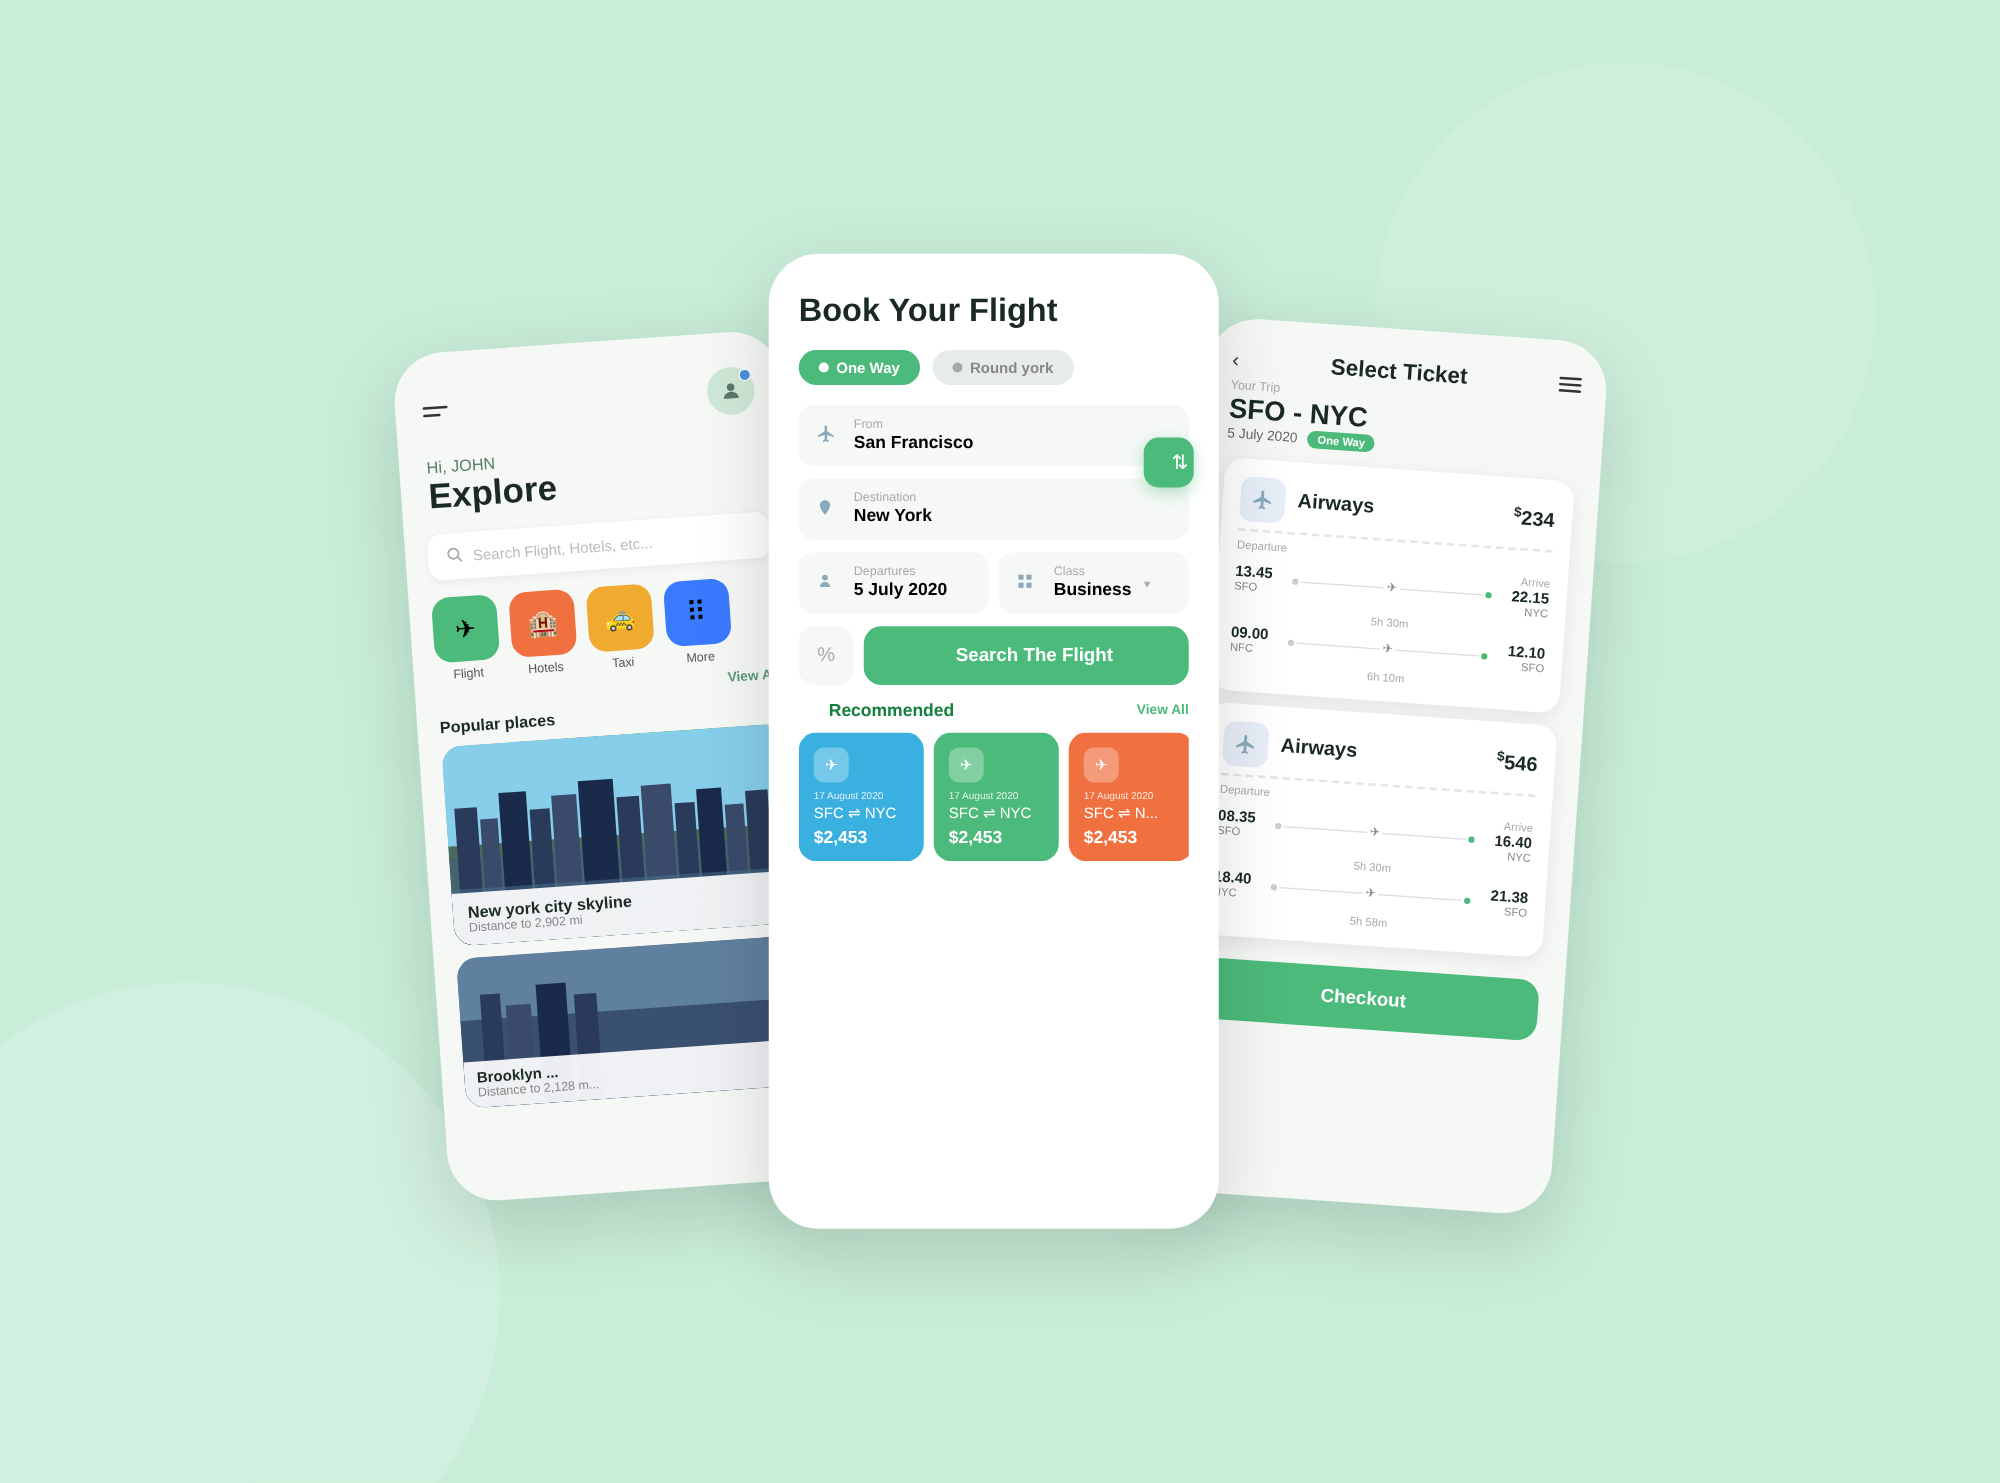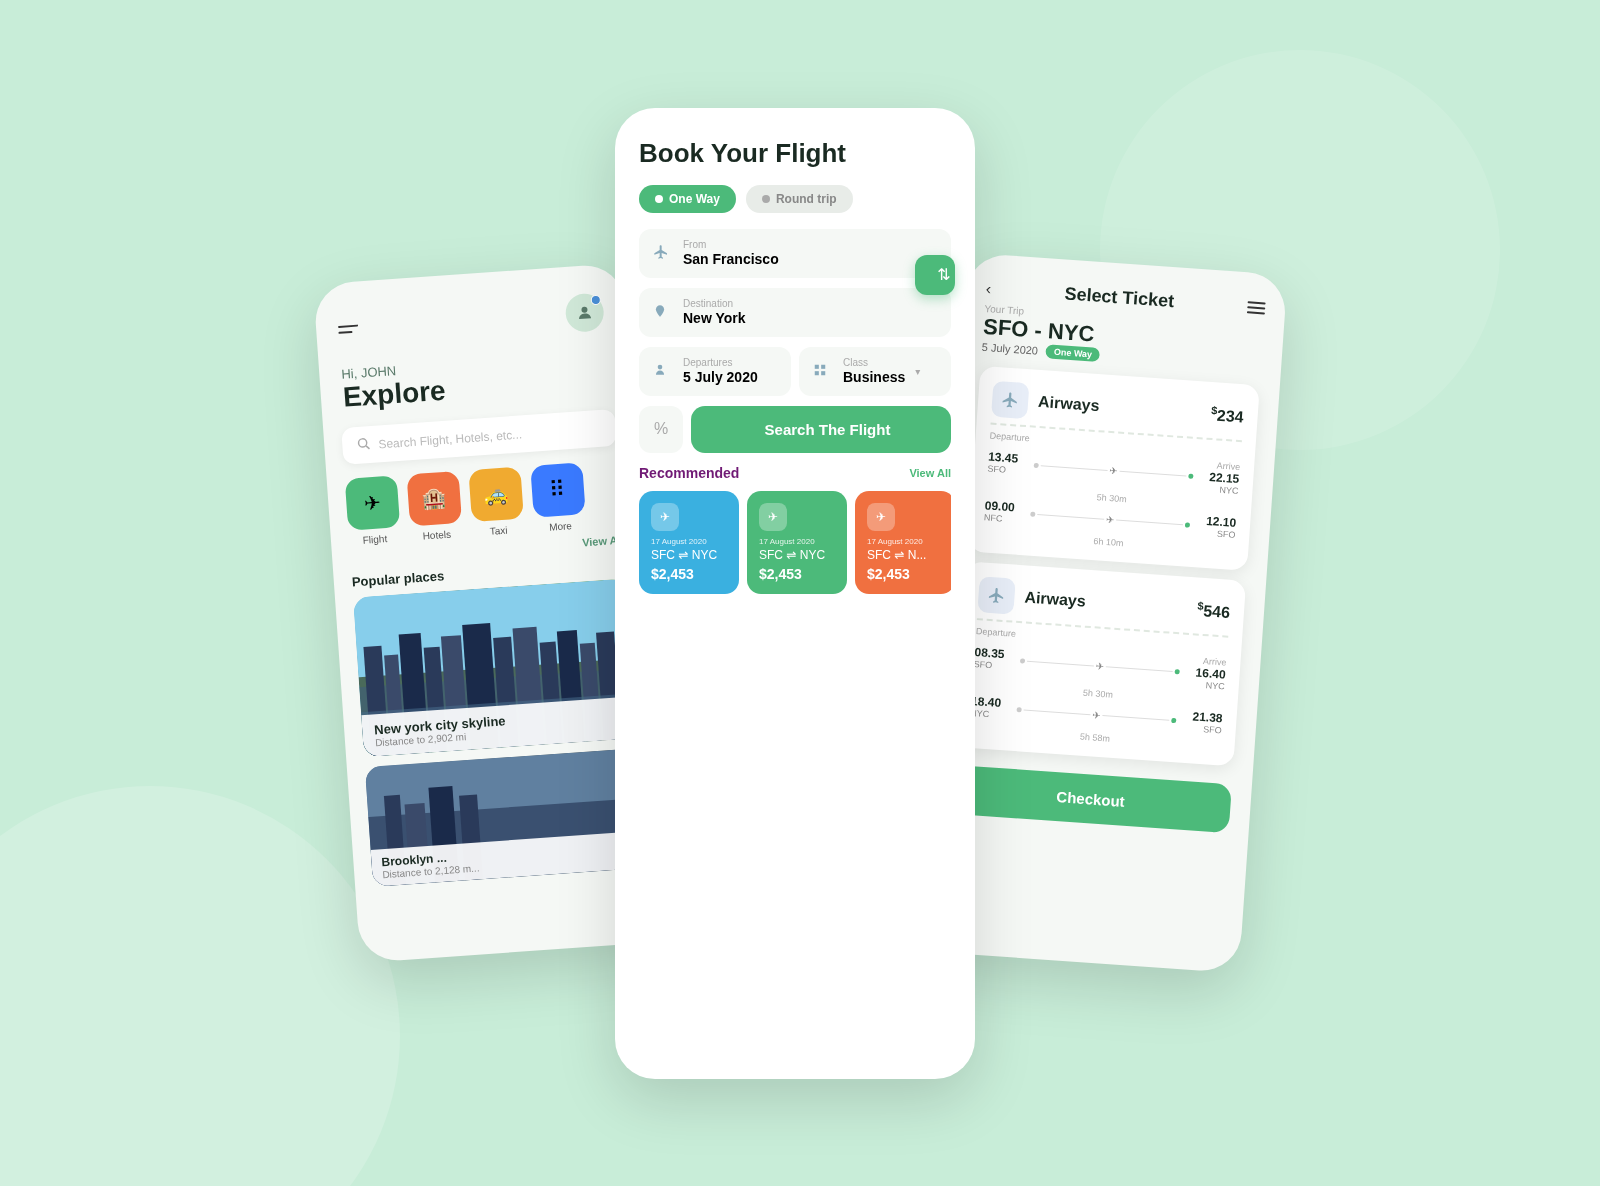--- a/index.html
+++ b/index.html
@@ -55,21 +55,21 @@
       height: 680px;
       margin-right: -30px;
       z-index: 1;
       transform: rotate(-4deg) translateY(20px);
       background: #f5f8f5;
     }
 
     
     .phone-center {
       width: 360px;
-      height: 971px;
+      height: 780px;
       z-index: 3;
       background: #fff;
     }
 
     
     .phone-right {
       width: 320px;
       height: 700px;
       margin-left: -30px;
       z-index: 2;
@@ -366,21 +366,22 @@
 
     .recommended-header {
       display: flex;
       justify-content: space-between;
       align-items: center;
       margin-bottom: 10px;
     }
     .recommended-title {
       font-size: 14px;
       font-weight: 700;
-      color: #701a75;
+      color: #15803d;
+      margin-left: 24px;
     }
     .view-all-link {
       font-size: 11px;
       color: #4cba7a;
       font-weight: 600;
     }
 
     .rec-cards {
       display: flex;
       gap: 8px;
@@ -677,21 +678,21 @@
   <div class="phone phone-center">
     <div class="center-content">
       <h1 class="book-title">Book Your Flight</h1>
       <div class="trip-type-row">
         <button class="trip-btn active">
           <span class="dot"></span>
           <span>One Way</span>
         </button>
         <button class="trip-btn inactive">
           <span class="dot"></span>
-          <span>Round trip</span>
+          <span>Round york</span>
         </button>
       </div>
 
       <div class="from-dest-wrapper">
         <div class="form-field">
           <span class="field-icon">
             <svg width="16" height="16" viewBox="0 0 24 24" fill="#8ab">
               <path d="M21 16v-2l-8-5V3.5c0-.83-.67-1.5-1.5-1.5S10 2.67 10 3.5V9l-8 5v2l8-2.5V19l-2 1.5V22l3.5-1 3.5 1v-1.5L13 19v-5.5l8 2.5z"></path>
             </svg>
           </span>

